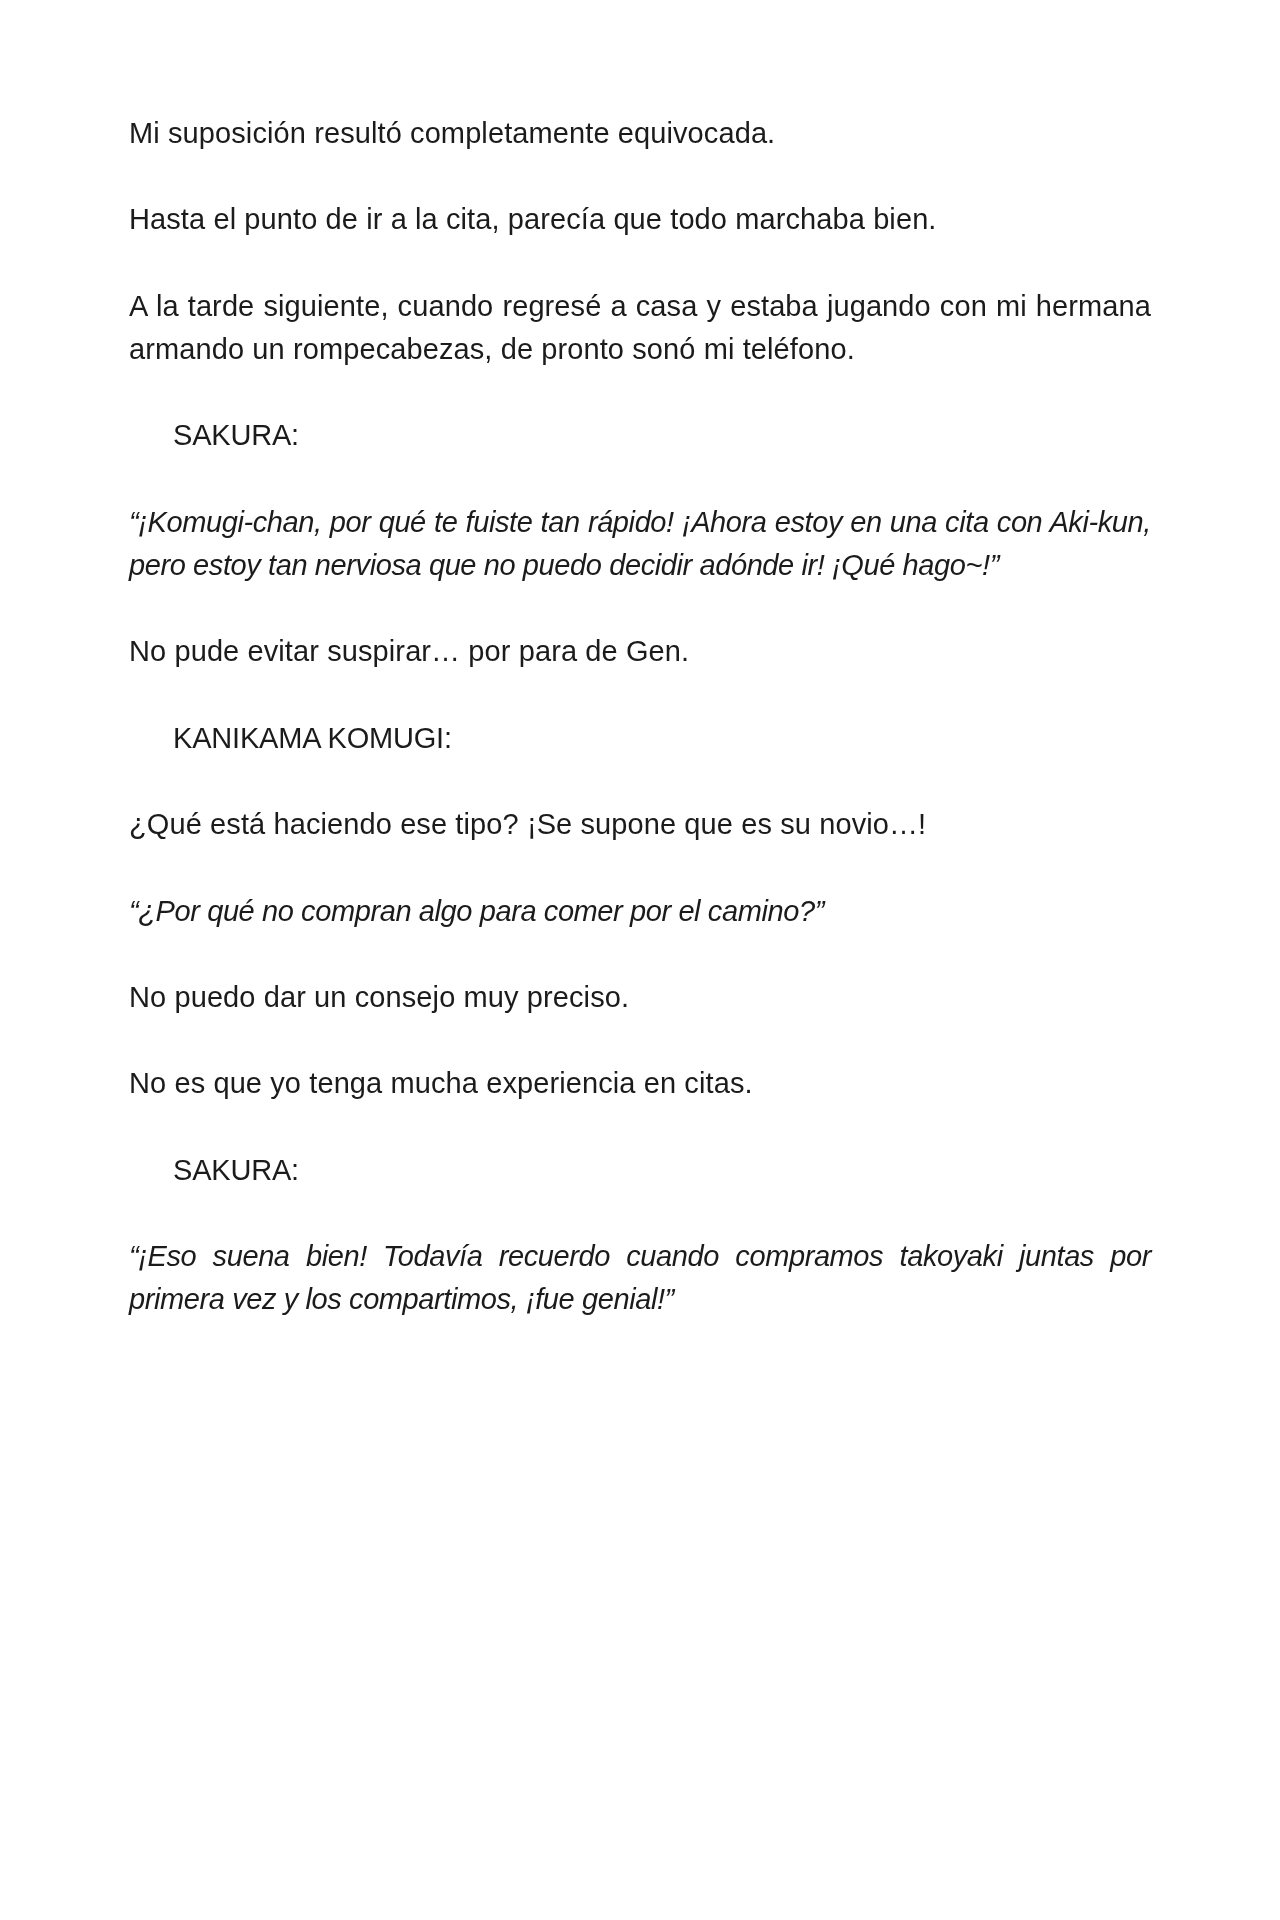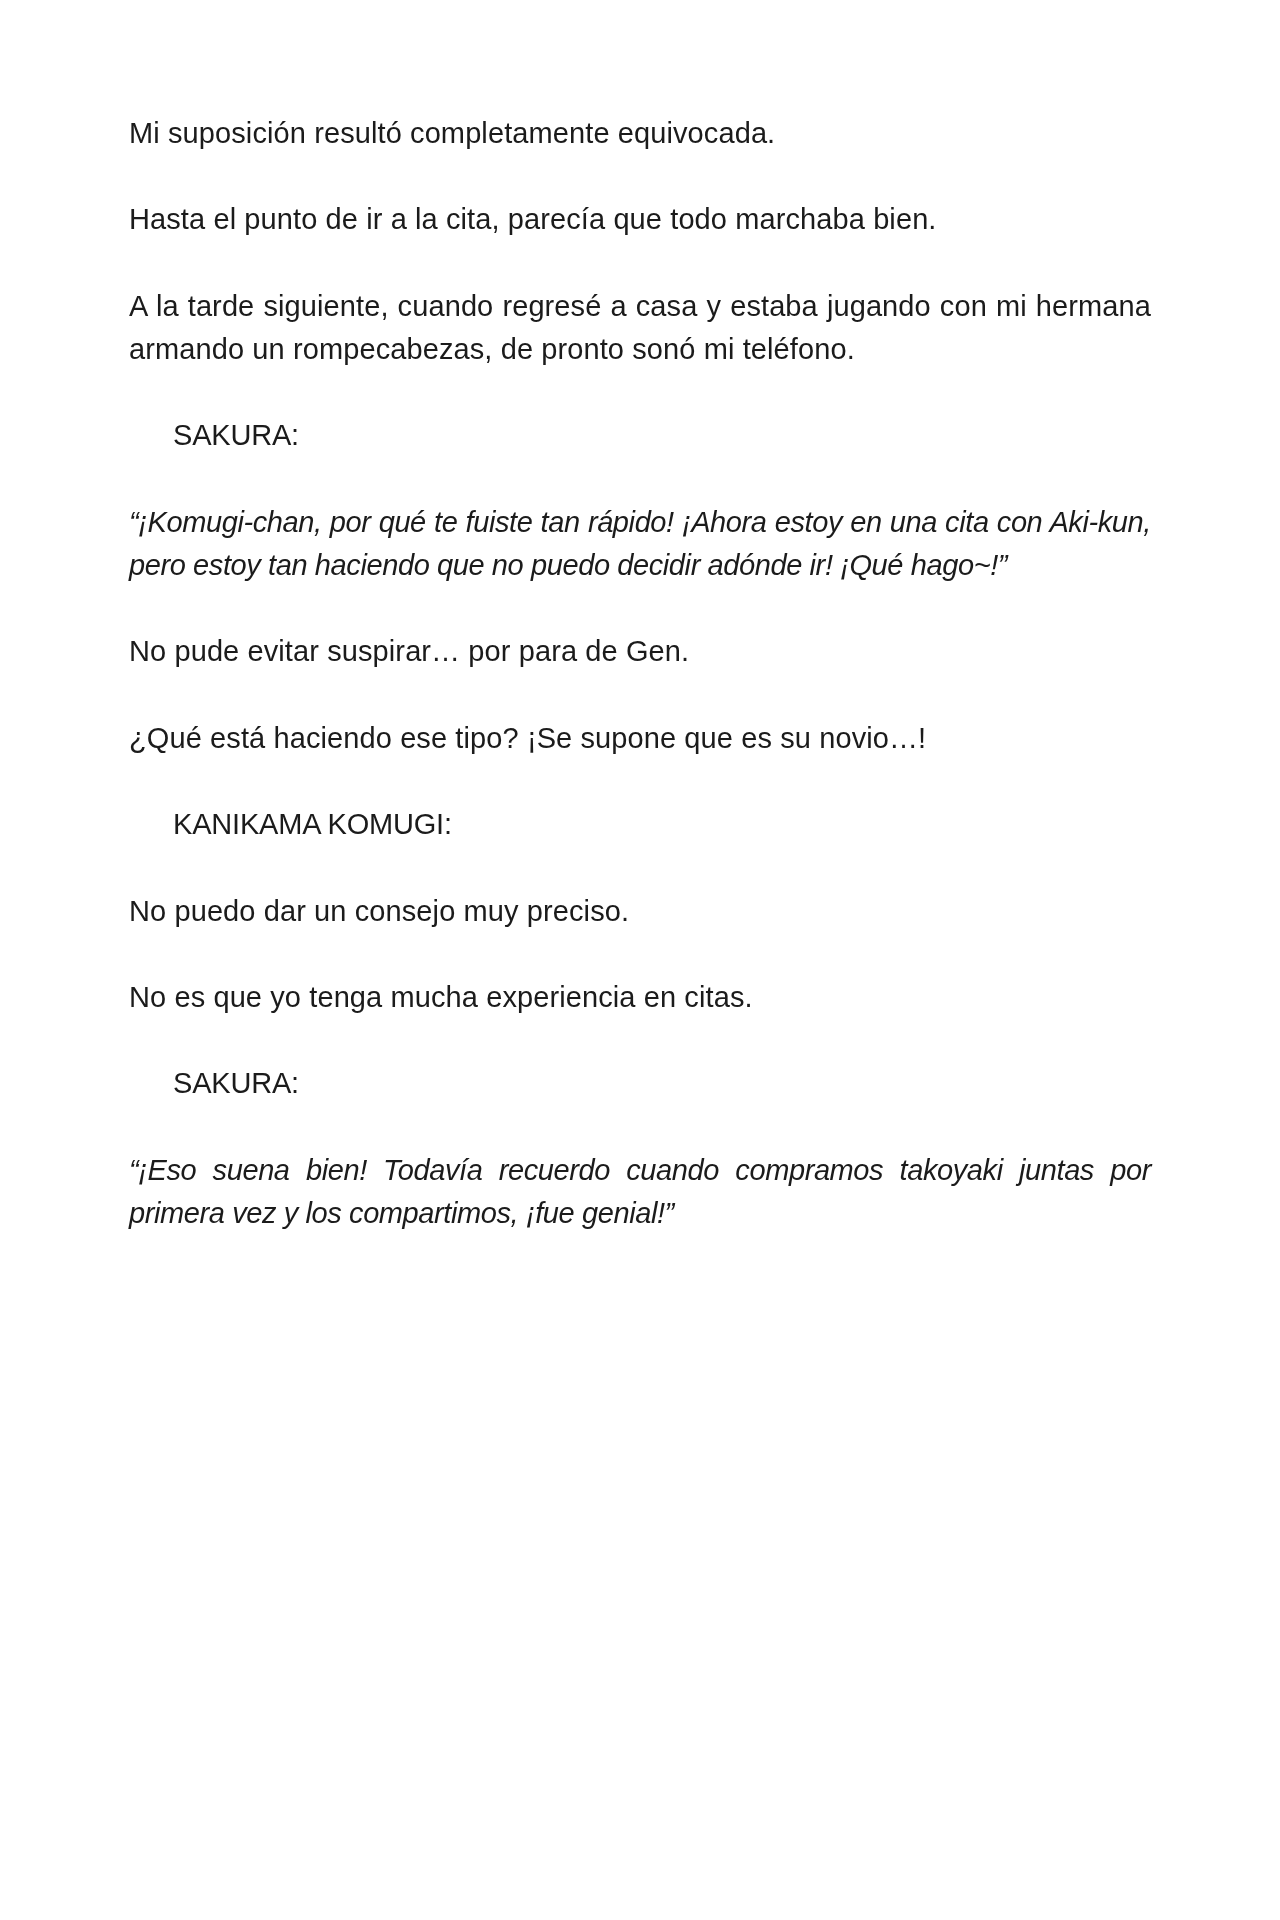--- a/index.html
+++ b/index.html
@@ -40,21 +40,22 @@
     }
   </style>
 </head>
 <body>
 
 <div class="page">
   <p class="para">Mi suposición resultó completamente equivocada.</p>
   <p class="para">Hasta el punto de ir a la cita, parecía que todo marchaba bien.</p>
   <p class="para">A la tarde siguiente, cuando regresé a casa y estaba jugando con mi hermana armando un rompecabezas, de pronto sonó mi teléfono.</p>
   <p class="para speaker">SAKURA:</p>
-  <p class="para dialogue">“¡Komugi-chan, por qué te fuiste tan rápido! ¡Ahora estoy en una cita con Aki-kun, pero estoy tan haciendo que no puedo decidir adónde ir! ¡Qué hago~!”</p>
+  <p class="para dialogue">“¡Komugi-chan, por qué te fuiste tan rápido! ¡Ahora estoy en una cita con Aki-kun, pero estoy tan nerviosa que no puedo decidir adónde ir! ¡Qué hago~!”</p>
   <p class="para">No pude evitar suspirar… por para de Gen.</p>
+  <p class="para speaker">KANIKAMA KOMUGI:</p>
   <p class="para">¿Qué está haciendo ese tipo? ¡Se supone que es su novio…!</p>
-  <p class="para speaker">KANIKAMA KOMUGI:</p>
+  <p class="para dialogue">“¿Por qué no compran algo para comer por el camino?”</p>
   <p class="para">No puedo dar un consejo muy preciso.</p>
   <p class="para">No es que yo tenga mucha experiencia en citas.</p>
   <p class="para speaker">SAKURA:</p>
   <p class="para dialogue">“¡Eso suena bien! Todavía recuerdo cuando compramos takoyaki juntas por primera vez y los compartimos, ¡fue genial!”</p>
 </div>
 
 </body></html>

